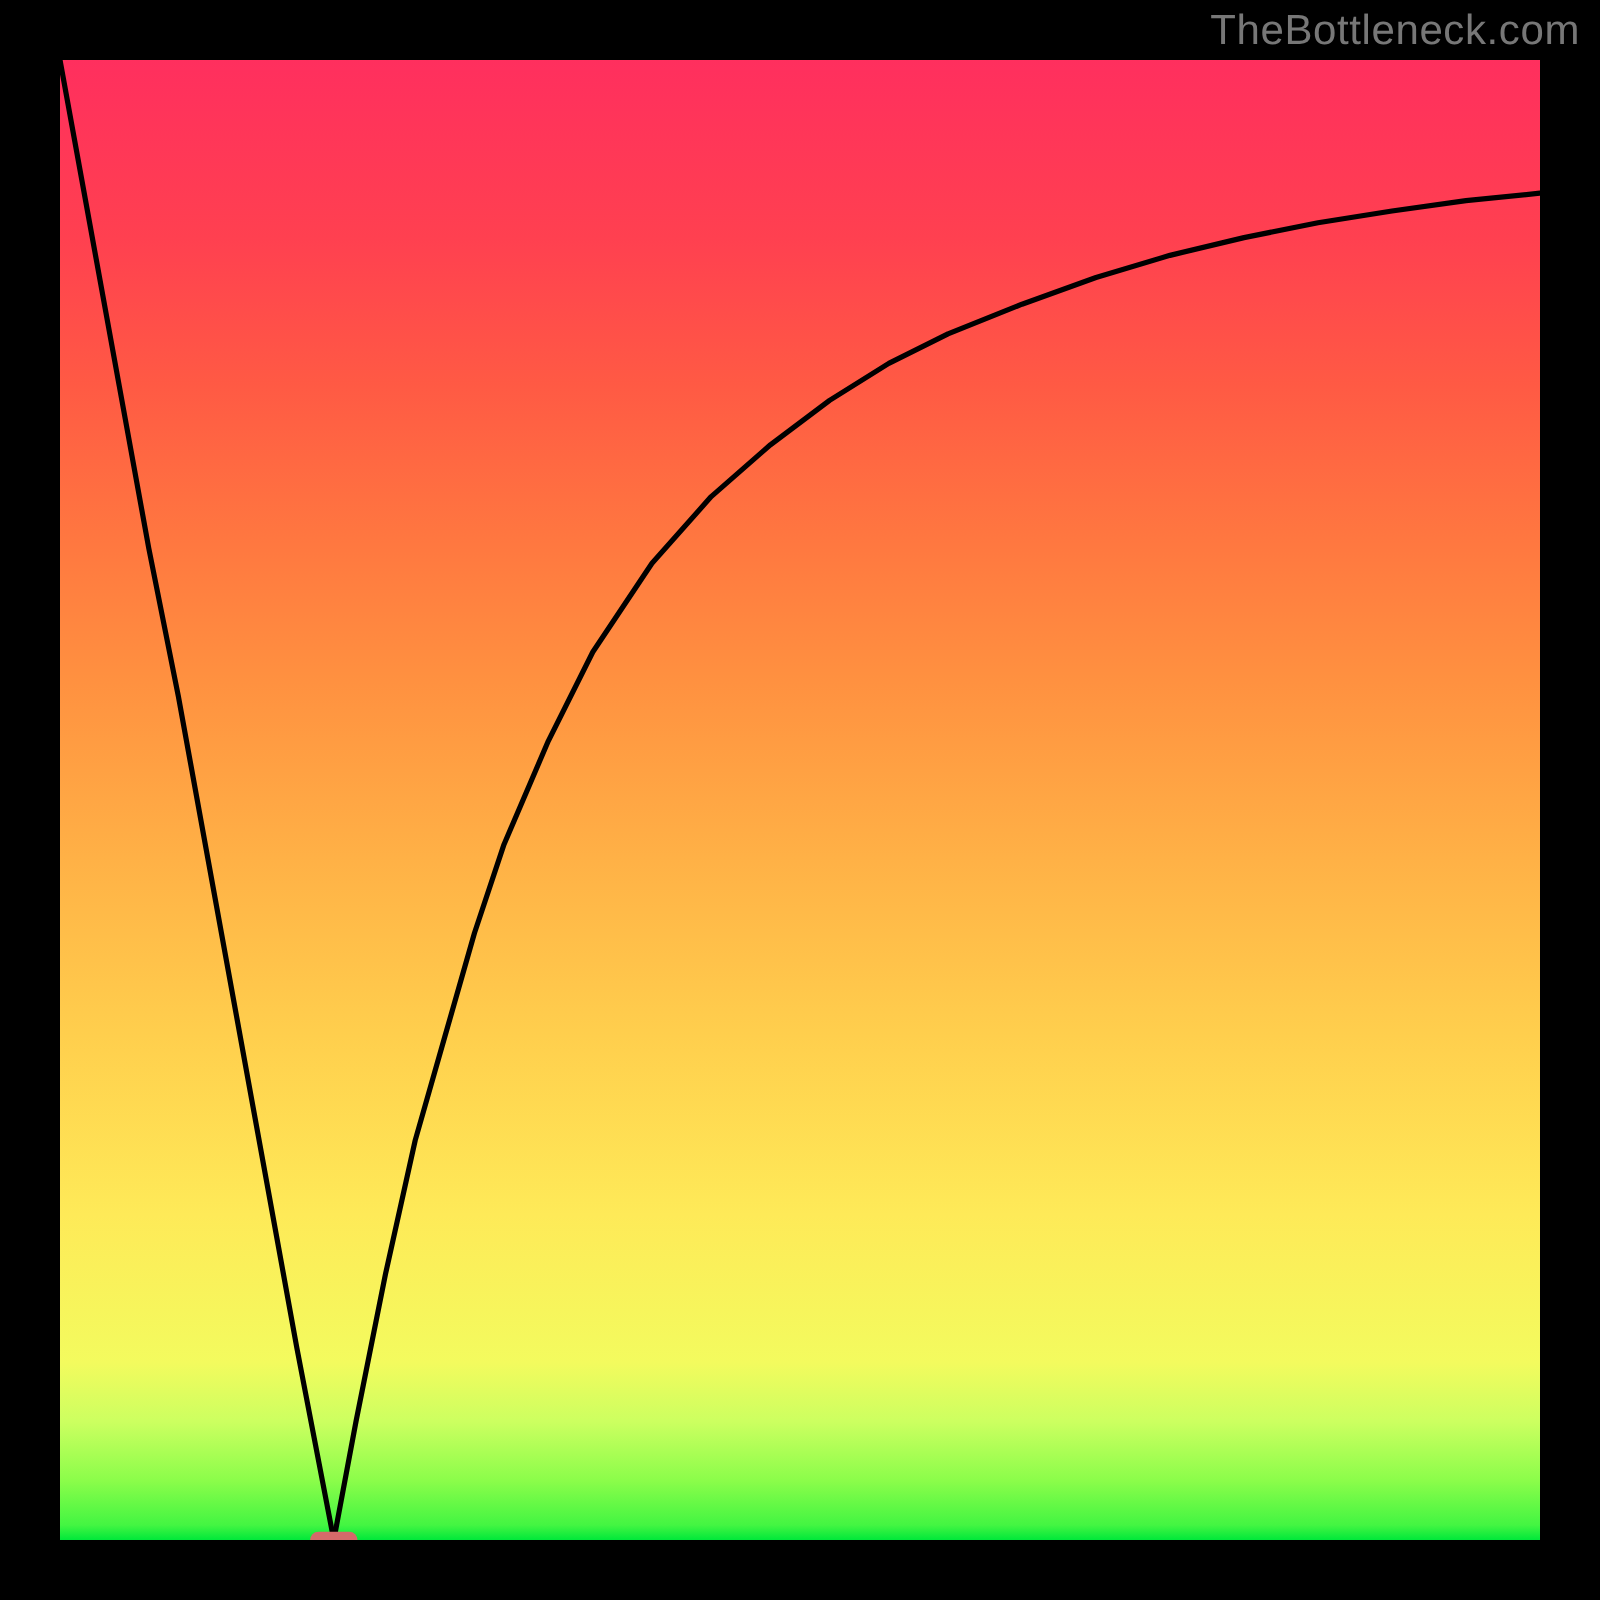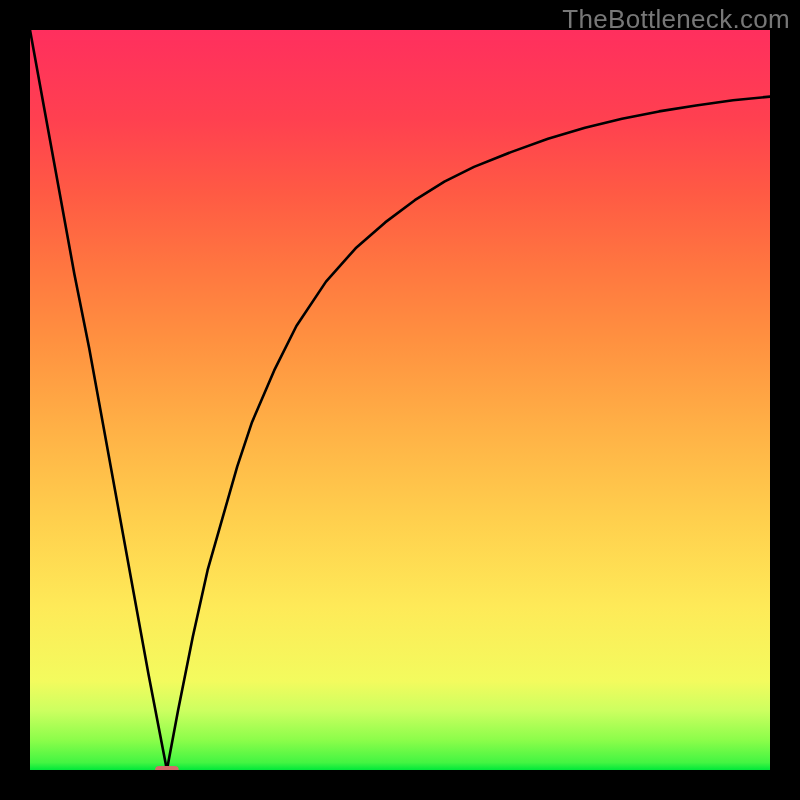--- a/index.html
+++ b/index.html
@@ -45,21 +45,21 @@
     left: 0;
     top: 0;
     width: 740px;
     height: 740px;
   }
   .watermark {
     position: absolute;
     top: 4px;
     right: 10px;
     color: #777;
-    font-size: 26px;
+    font-size: 21px;
     letter-spacing: 0.3px;
     font-weight: 400;
     user-select: none;
   }
 </style>
 </head>
 <body>
 
 <div class="canvas">
   <div class="plot-area">

